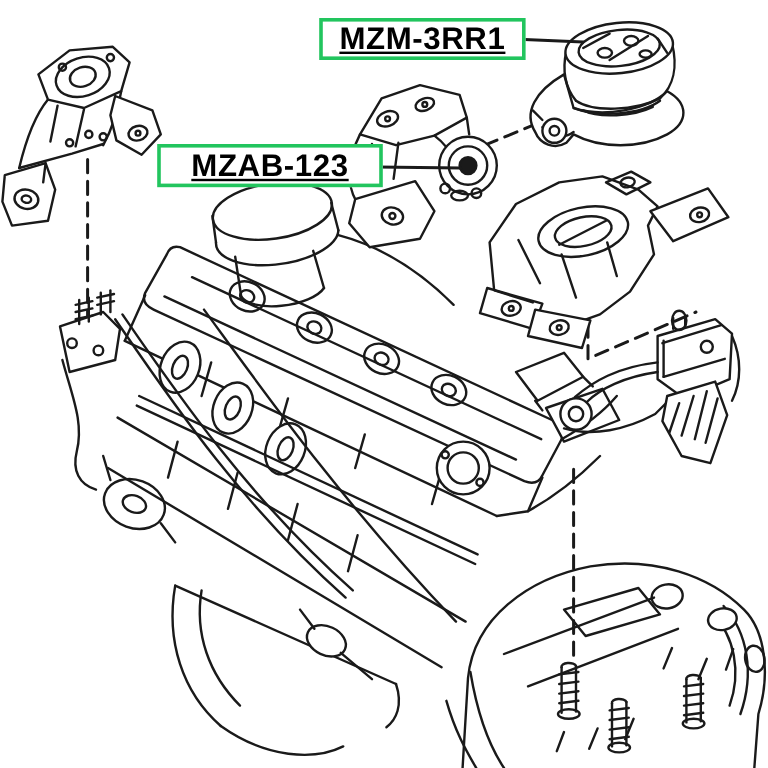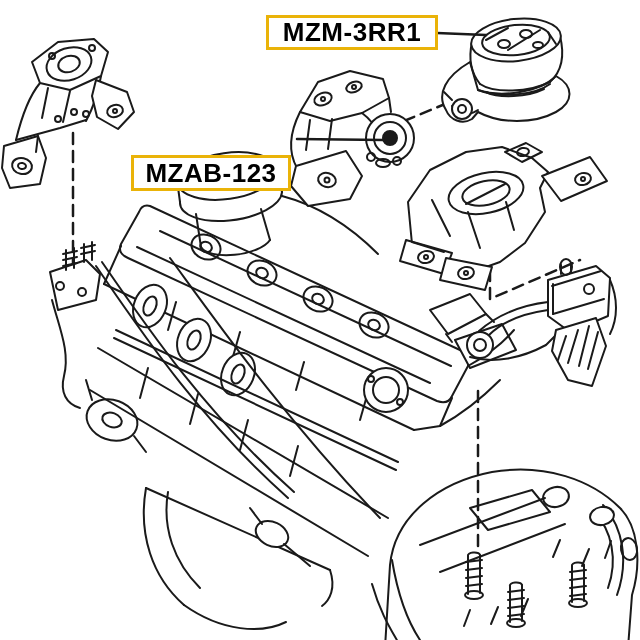--- a/index.html
+++ b/index.html
@@ -1,26 +1,26 @@
 <!DOCTYPE html>
 <html><head>
 <meta charset="utf-8">
 <style>
   html,body{margin:0;padding:0;background:#fff;}
   .stage{position:relative;width:640px;height:640px;background:#fff;overflow:hidden;
          font-family:"Liberation Sans",sans-serif;}
   .stage svg{position:absolute;left:0;top:0;}
   .part-label{
-    position:absolute;box-sizing:border-box;background:#fff;border:3px solid #eab308;
+    position:absolute;box-sizing:border-box;background:#fff;border:3px solid #22c55e;
     display:flex;align-items:center;justify-content:center;
     font:700 26px "Liberation Sans",sans-serif;color:#000;letter-spacing:.5px;
-    white-space:nowrap;z-index:5;
+    white-space:nowrap;z-index:5;text-decoration:underline;
   }
   #label-rear{left:266px;top:15px;width:172px;height:35px;}
-  #label-bracket{left:131px;top:120px;width:160px;height:36px;margin-top:35px;}
+  #label-bracket{left:131px;top:120px;width:188px;height:36px;}
 </style>
 </head>
 <body>
 
 <div class="stage">
 
 <svg width="640" height="640" viewBox="0 0 640 640" fill="none" stroke="#1a1a1a" stroke-width="2" stroke-linecap="round" stroke-linejoin="round">
 
   <g>
 

